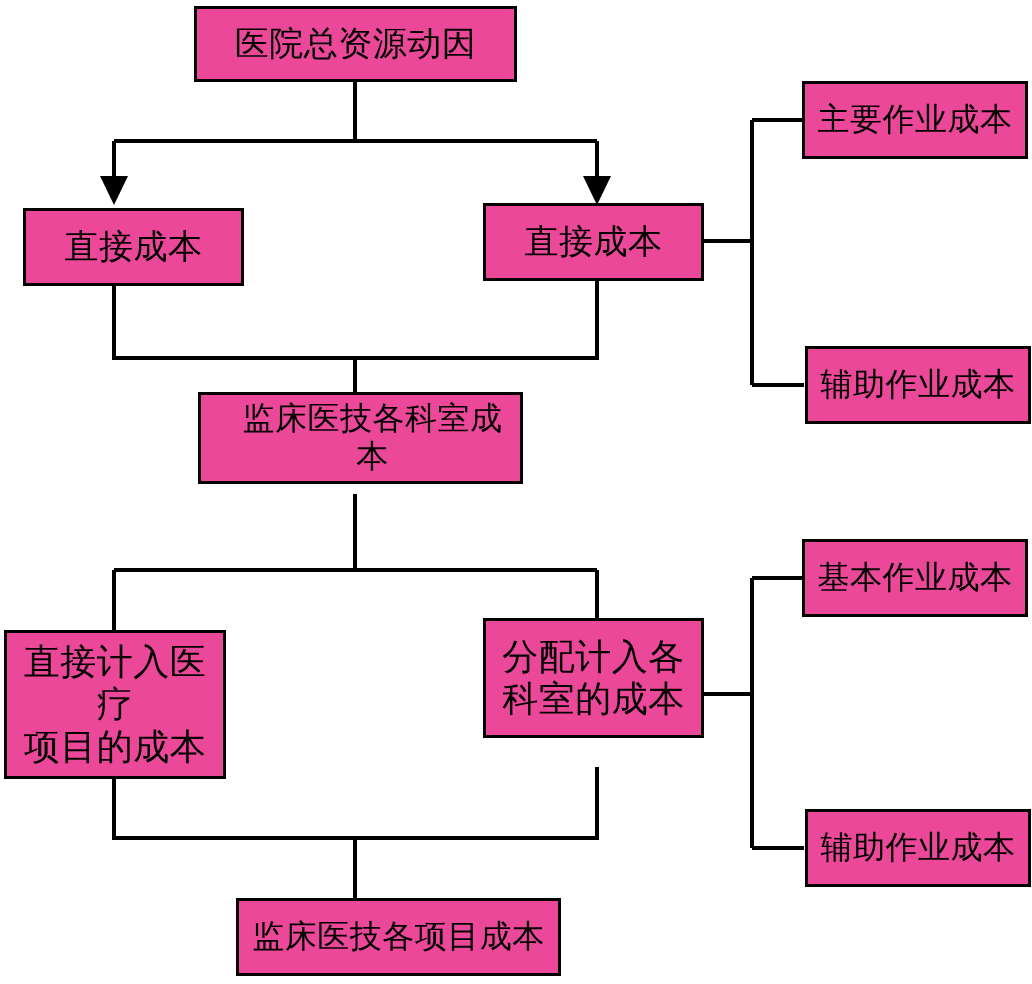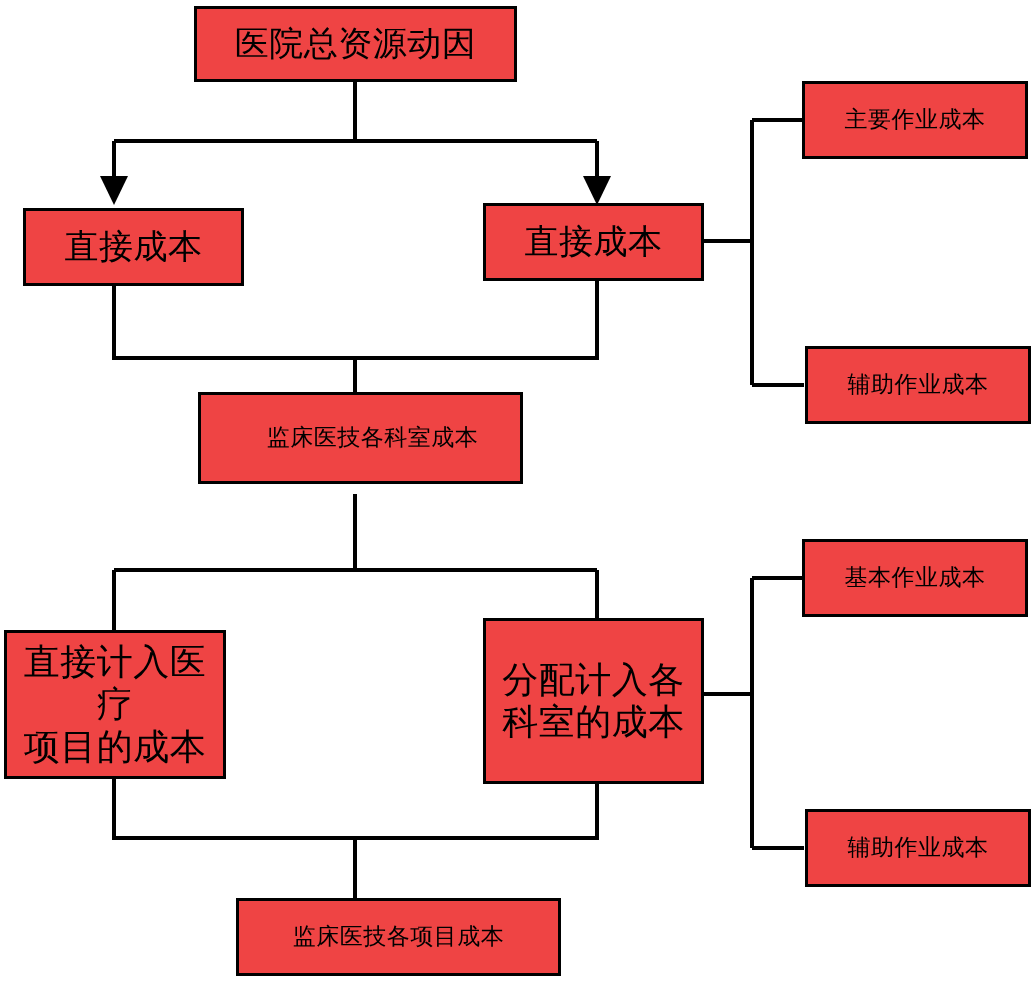--- a/index.html
+++ b/index.html
@@ -12,37 +12,37 @@
     width: 1032px;
     height: 984px;
     background: #ffffff;
     overflow: hidden;
     font-family: "Liberation Serif", "DejaVu Serif", serif;
   }
   .node {
     position: absolute;
     box-sizing: border-box;
     border: 3px solid #000000;
-    background: #ef4444;
+    background: #ec4899;
     display: flex;
     align-items: center;
     justify-content: center;
     text-align: center;
     color: #000000;
     z-index: 3;
   }
   .node .label {
     display: block;
     line-height: 1.18;
     letter-spacing: 0.5px;
     white-space: pre-line;
     padding: 0 4px;
   }
   .t34 .label { font-size: 34px; }
-  .t33 .label { font-size: 23px; }
+  .t33 .label { font-size: 32px; }
   .t32 .label { font-size: 36px; }
   .edges {
     position: absolute;
     left: 0;
     top: 0;
     width: 1032px;
     height: 984px;
     z-index: 1;
   }
 </style>
@@ -114,21 +114,21 @@
 
   <div class="node t33" style="left:198px; top:392px; width:325px; height:92px;padding-left:24px;">
     <span class="label">监床医技各科室成本</span>
   </div>
 
   <div class="node t32" style="left:4px; top:630px; width:222px; height:149px;">
     <span class="label">直接计入医疗
 项目的成本</span>
   </div>
 
-  <div class="node t32" style="left:483px; top:618px; width:221px; height:166px;">
+  <div class="node t32" style="left:483px; top:618px; width:221px; height:120px;">
     <span class="label">分配计入各
 科室的成本</span>
   </div>
 
   <div class="node t33" style="left:802px; top:539px; width:226px; height:78px;">
     <span class="label">基本作业成本</span>
   </div>
 
   <div class="node t33" style="left:805px; top:809px; width:226px; height:78px;">
     <span class="label">辅助作业成本</span>

